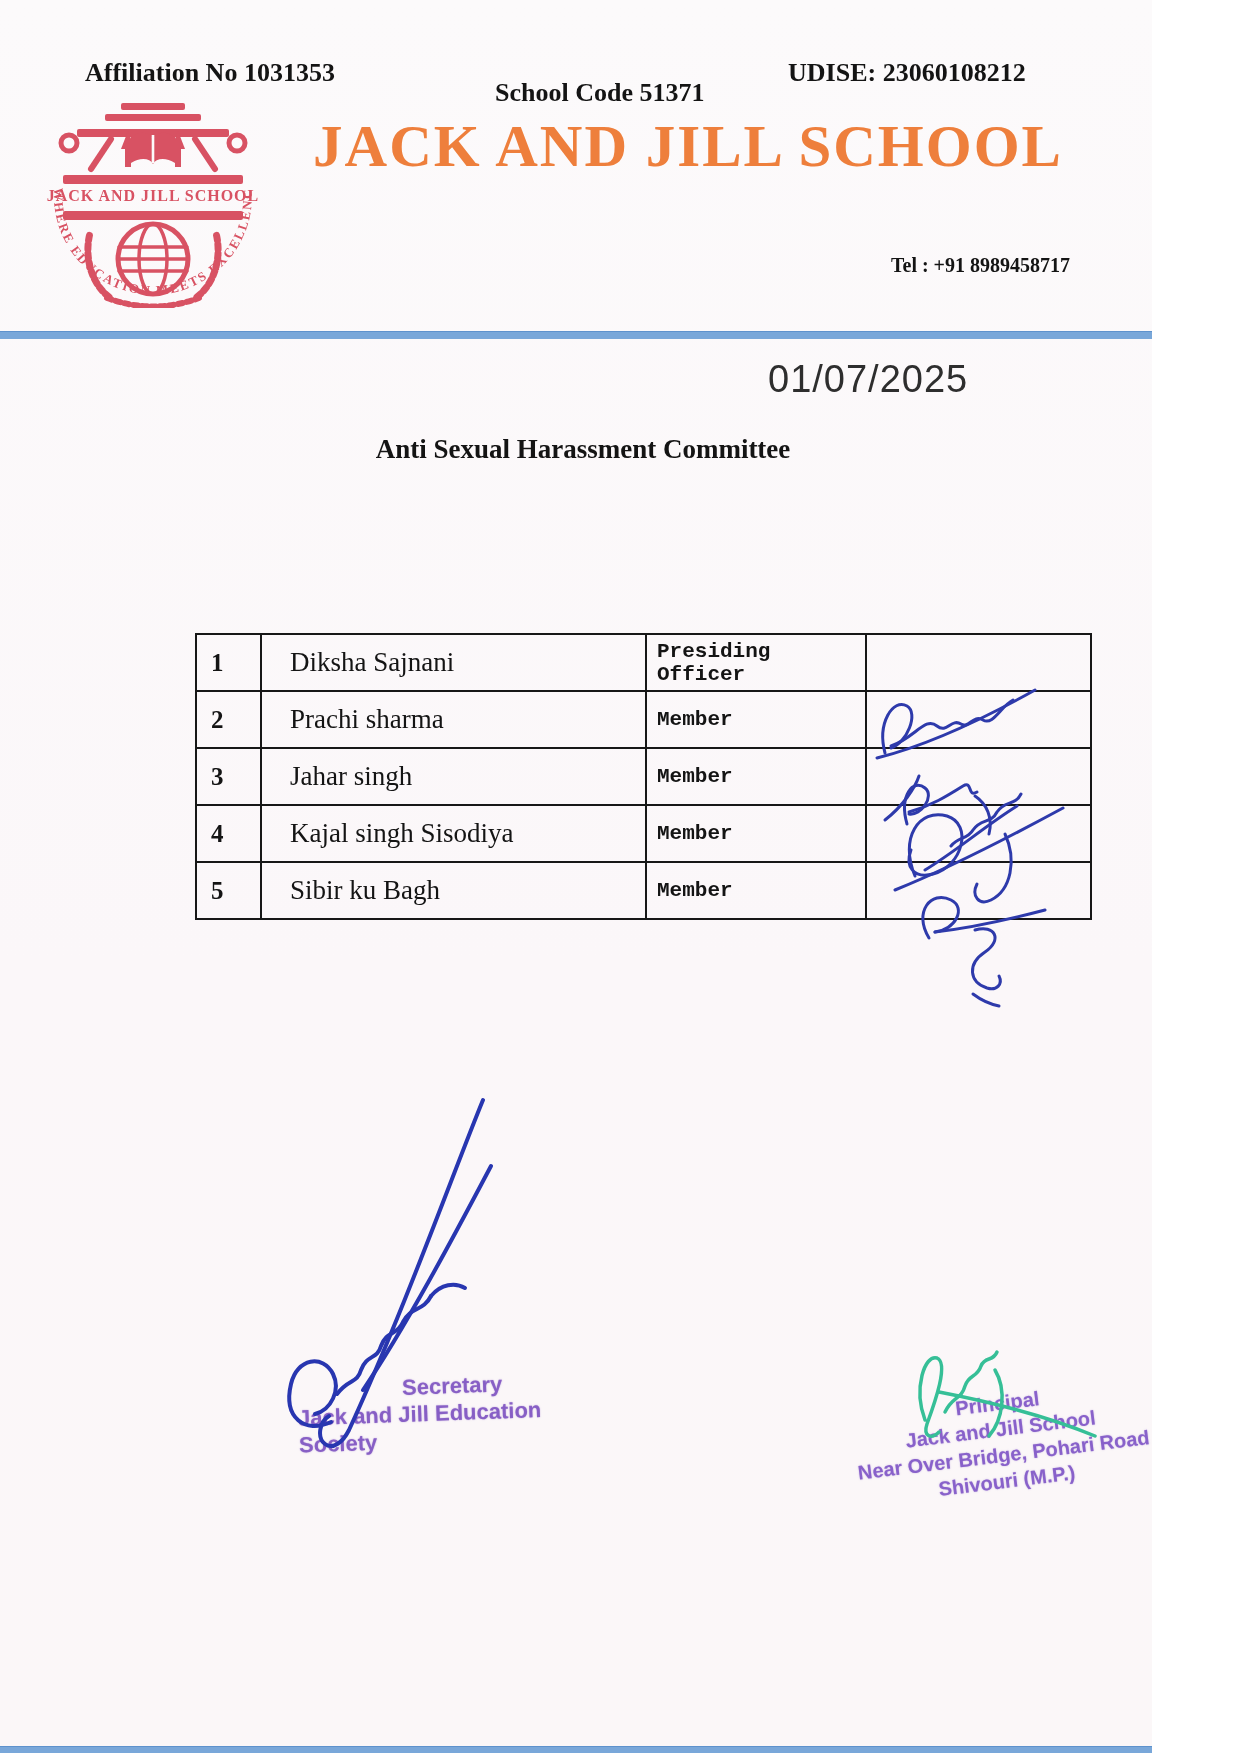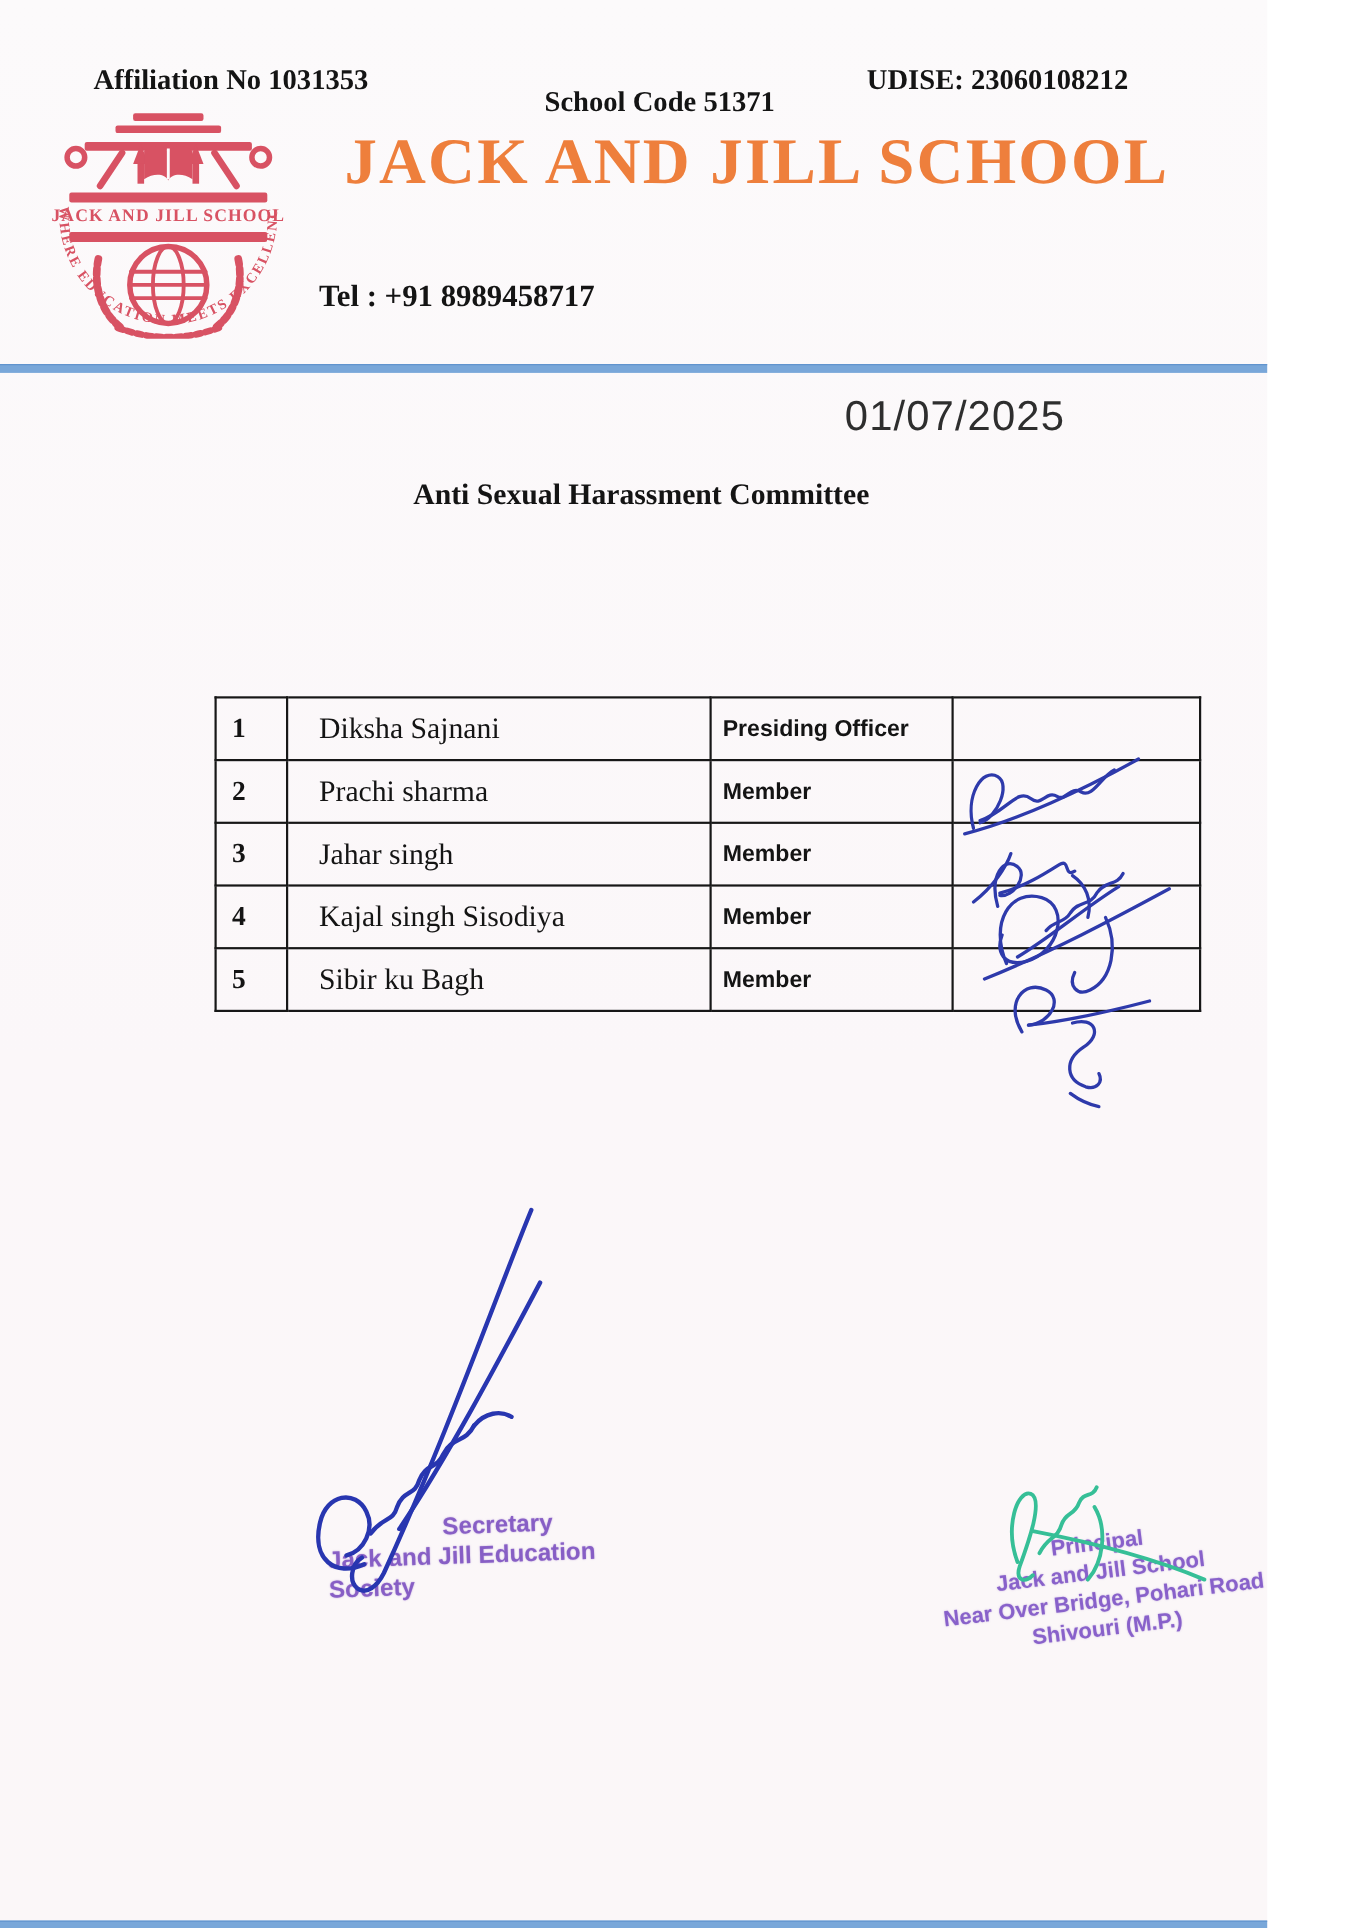--- a/index.html
+++ b/index.html
@@ -17,39 +17,39 @@
   
   .school-title{
     left:288px;top:112px;width:800px;text-align:center;
     font-size:59px;font-weight:bold;letter-spacing:2px;
     color:#ee7f3c;text-shadow:0 0 1px #c2611f, 1px 1px 0 #d8username;
     font-family:"Liberation Serif", serif;white-space:nowrap;
   }
   .addr{left:290px;top:196px;width:780px;text-align:center;
     font-size:28px;font-weight:bold;white-space:nowrap;}
   .telrow{left:290px;top:254px;width:780px;display:flex;justify-content:flex-end;gap:44px;
-    font-size:28px;font-weight:bold;white-space:nowrap;flex-direction:column;}
+    font-size:20px;font-weight:bold;white-space:nowrap;}
   .divider{left:0;top:331px;width:1240px;height:7px;background:#79a7d9;border-top:1px solid #5e92cd;}
   .divider-bottom{left:0;top:1746px;width:1240px;height:7px;background:#79a7d9;border-top:1px solid #5e92cd;}
   .datestamp{left:768px;top:358px;font-family:"Liberation Sans",sans-serif;
     font-size:38px;color:#2e2e2e;letter-spacing:1px;white-space:nowrap;}
   .doc-title{left:183px;top:433px;width:800px;text-align:center;
     font-size:27px;font-weight:bold;line-height:33px;}
   
   .committee-table{left:195px;top:633px;border-collapse:collapse;table-layout:fixed;}
   .committee-table td,.committee-table th{
     border:2px solid #171717;vertical-align:middle;text-align:left;
     background:transparent;
   }
   .col-sn{width:65px;}  .col-name{width:385px;}  .col-desig{width:220px;} .col-sig{width:225px;}
   .committee-table th{height:53px;font-size:27px;font-weight:bold;padding:0 0 0 12px;}
   .committee-table td{height:53px;}
   .cell-sn{font-size:25px;font-weight:bold;padding-left:14px;}
   .cell-name{font-size:27px;font-weight:normal;padding-left:28px;}
-  .cell-desig{font-family:Liberation Sans, sans-serif;font-size:21px;font-weight:bold;padding-left:10px;}
+  .cell-desig{font-family:Liberation Mono, monospace;font-size:21px;font-weight:bold;padding-left:10px;}
   
   .sig-svg{pointer-events:none;}
   .stamp{font-family:"Liberation Sans",sans-serif;font-weight:bold;}
   .stamp-secretary{left:298px;top:1372px;width:320px;transform:rotate(-2deg);
     color:rgba(123,79,192,0.82);font-size:22px;line-height:27px;
     text-shadow:0 0 1.5px rgba(123,79,192,0.55);}
   .stamp-secretary .l1{margin-left:105px;}
   .stamp-principal{left:852px;top:1390px;width:300px;transform:rotate(-7deg);
     color:rgba(126,84,198,0.85);font-size:20px;line-height:26px;text-align:center;
     text-shadow:0 0 1.5px rgba(126,84,198,0.5);}

